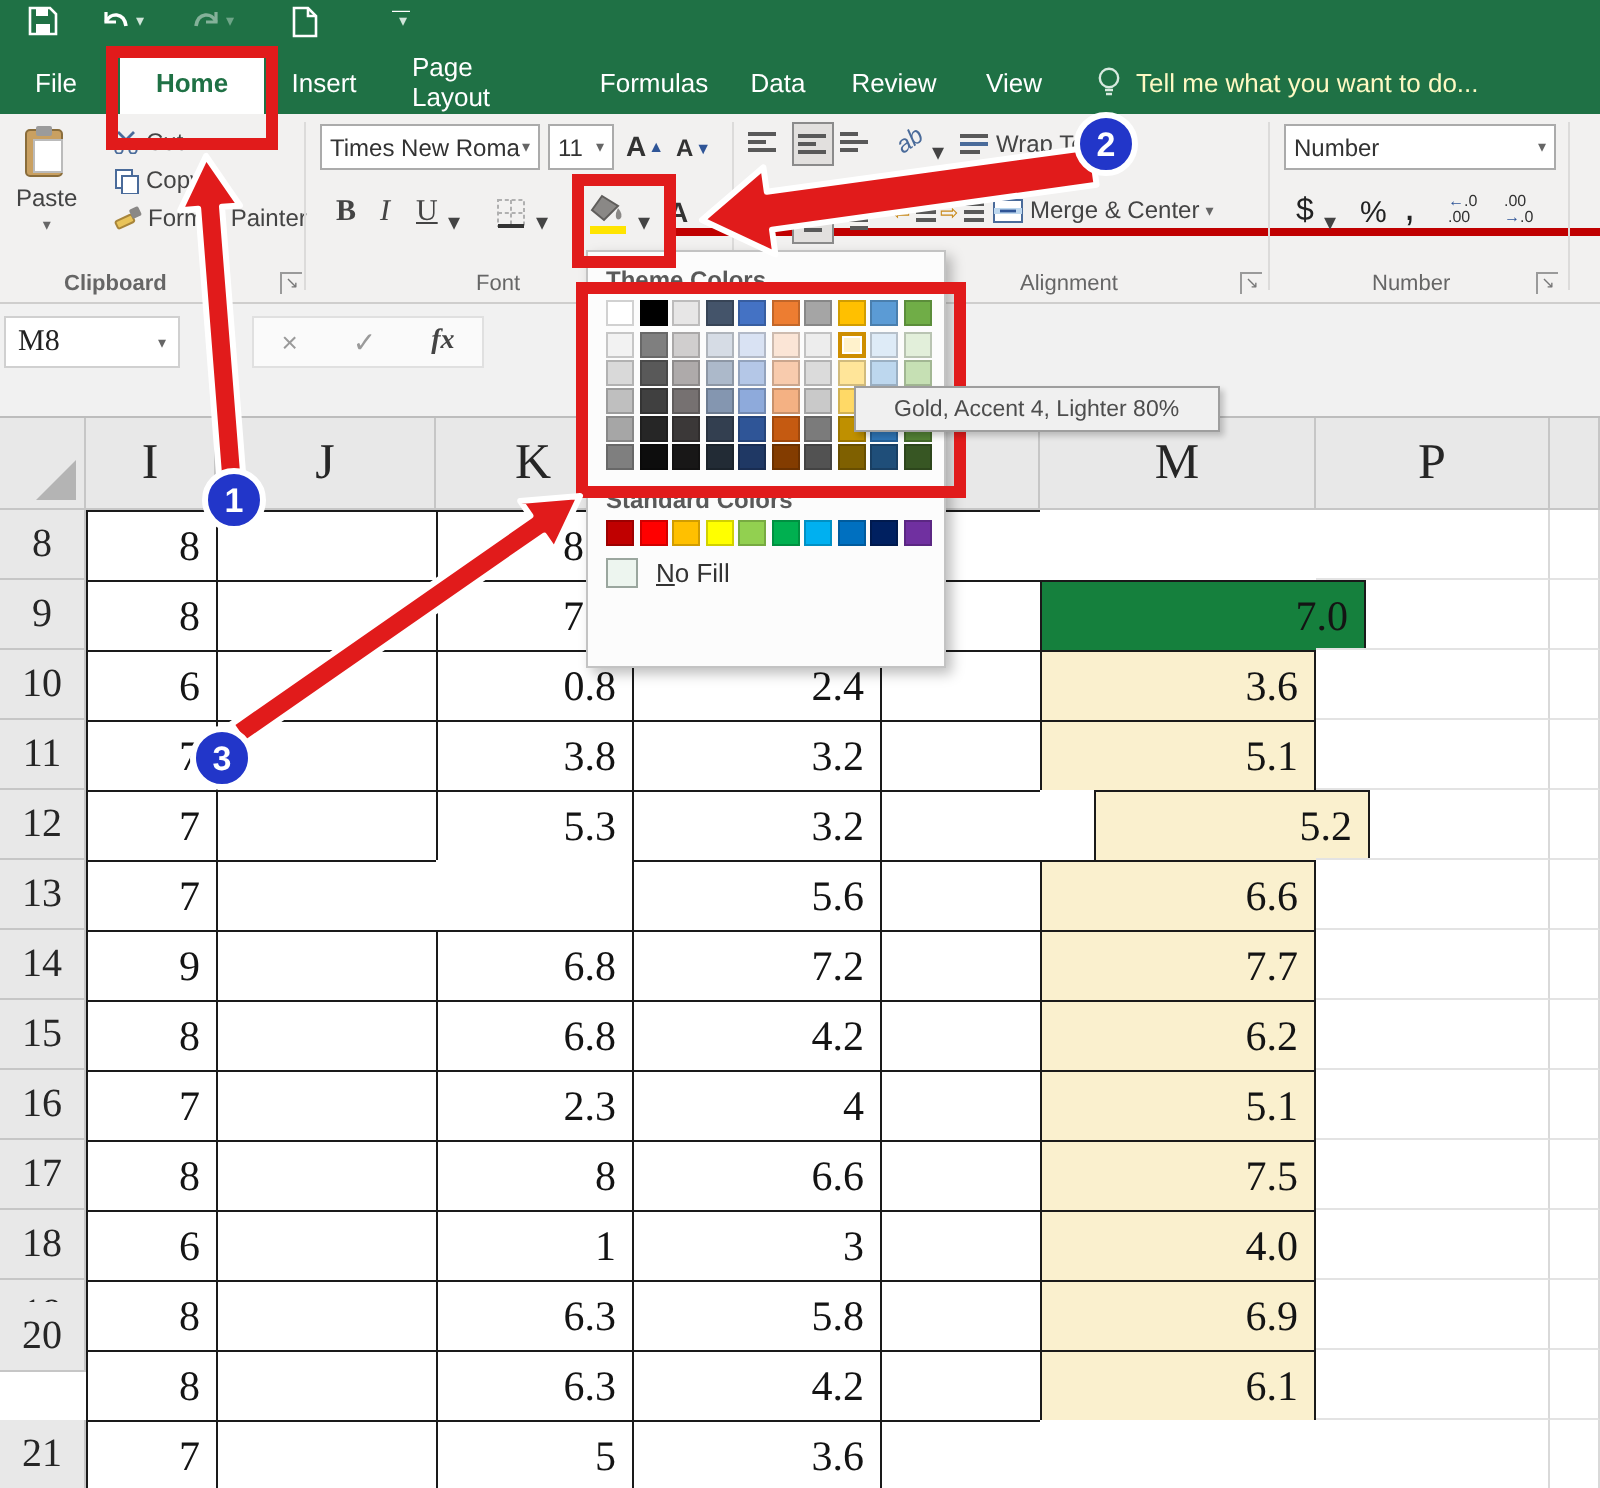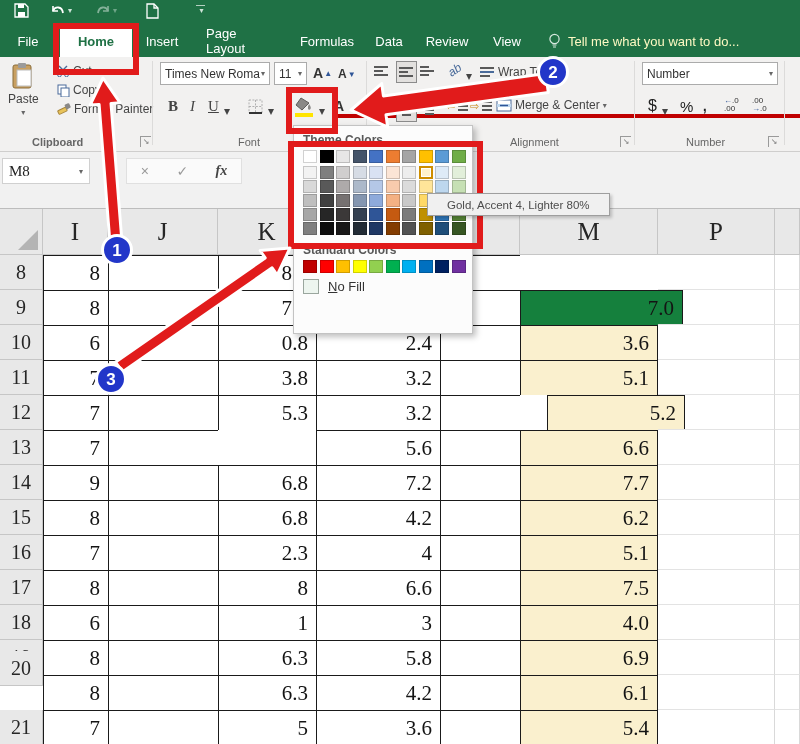--- a/index.html
+++ b/index.html
@@ -453,21 +453,20 @@
       <div class="cell val tb" style="left: 440px; top: 466px; width: 80px; height: 35px;"></div>
       <div class="cell val tb tbr" style="left: 520px; top: 466px; width: 138px; height: 35px; background: rgb(250, 240, 206);">6.1</div>
       <div class="cell val plain" style="left: 658px; top: 466px; width: 117px; height: 35px;"></div>
       <div class="cell val plain" style="left: 775px; top: 466px; width: 25px; height: 35px;"></div>
       <div class="cell rowhdr" style="left: 0px; top: 501px; width: 43px; height: 35px;">21</div>
       <div class="cell val tb" style="left: 43px; top: 501px; width: 65px; height: 35px;">7</div>
       <div class="cell val tb" style="left: 108px; top: 501px; width: 110px; height: 35px;"></div>
       <div class="cell val tb" style="left: 218px; top: 501px; width: 98px; height: 35px;">5</div>
       <div class="cell val tb" style="left: 316px; top: 501px; width: 124px; height: 35px;">3.6</div>
       <div class="cell val tb" style="left: 440px; top: 501px; width: 80px; height: 35px;"></div>
-      <div class="cell val tb tbr" style="left: 520px; top: 501px; width: 138px; height: 35px; background: rgb(250, 240, 206);">5.4</div>
       <div class="cell val plain" style="left: 658px; top: 501px; width: 117px; height: 35px;"></div>
       <div class="cell val plain" style="left: 775px; top: 501px; width: 25px; height: 35px;"></div>
     </div>
 
   <div id="dropdown">
     <div class="dd-label">Theme Colors</div>
     <div id="themeMain" class="swrow">
         <div class="sw" style="background: rgb(255, 255, 255);"></div>
         <div class="sw" style="background: rgb(0, 0, 0);"></div>
         <div class="sw" style="background: rgb(231, 230, 230);"></div>

